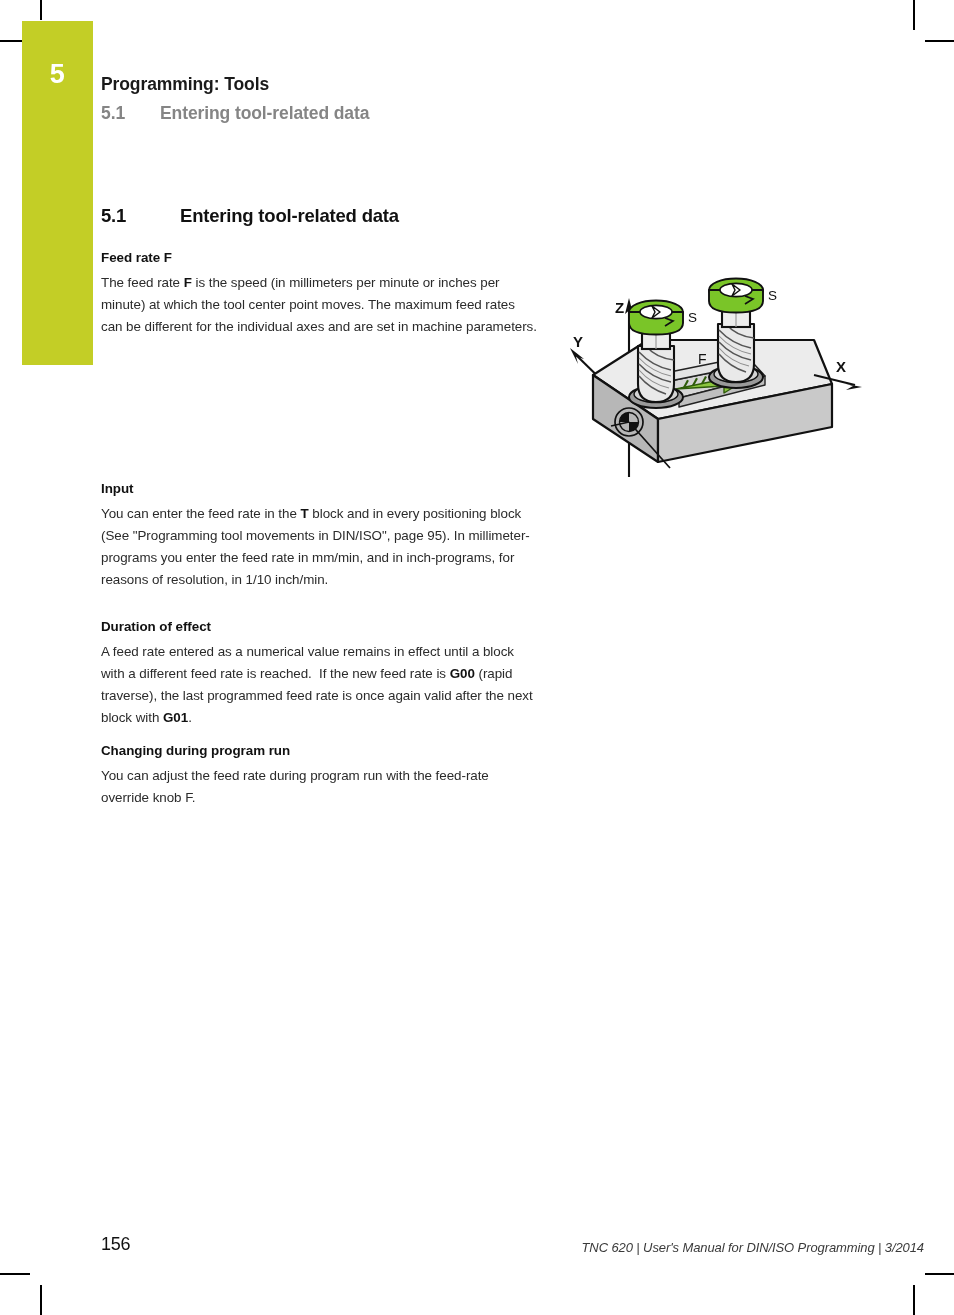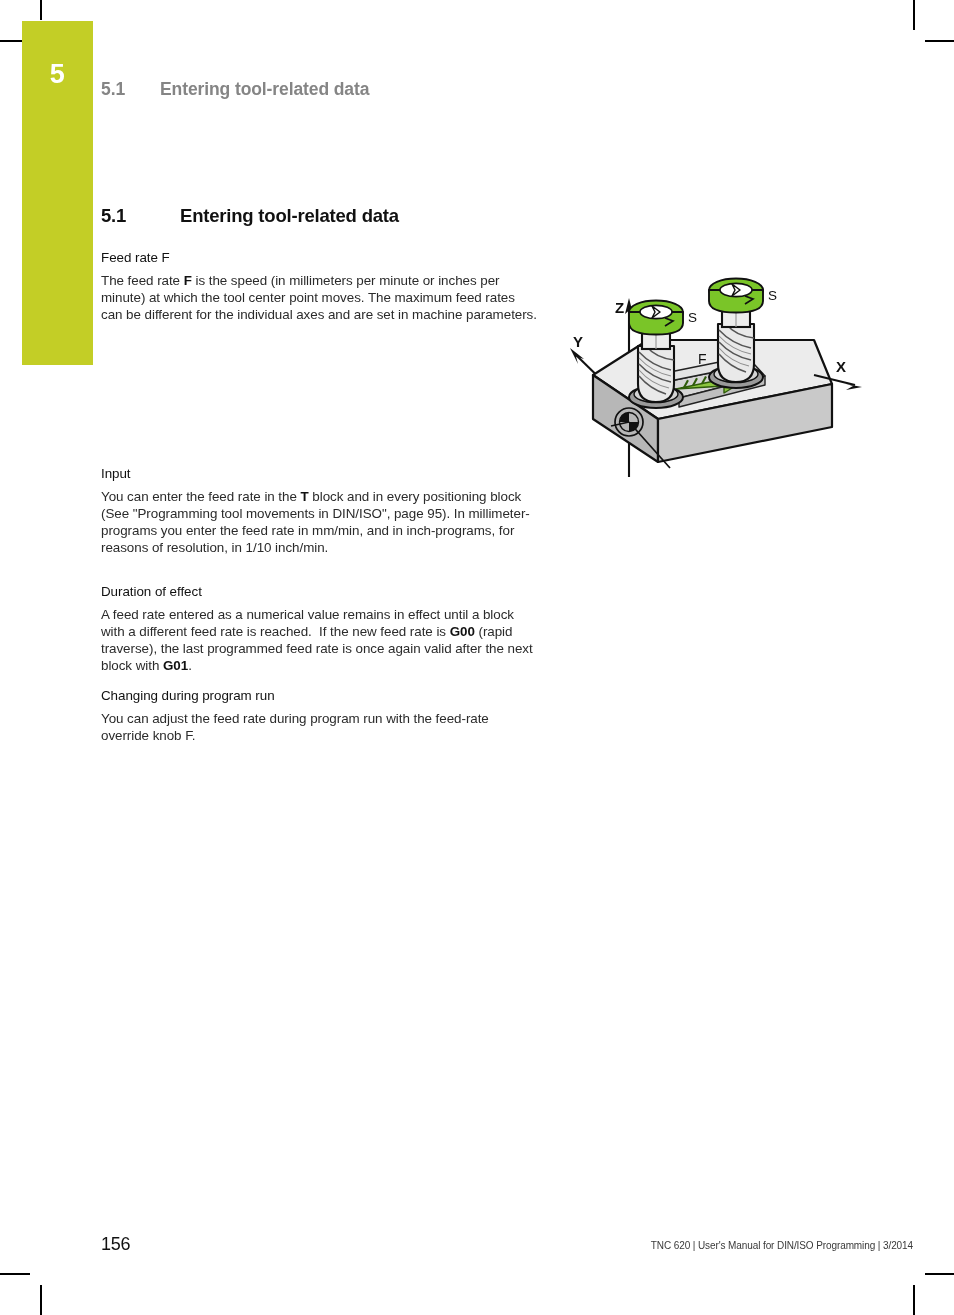--- a/index.html
+++ b/index.html
@@ -87,28 +87,28 @@
 
   
   .body-col {
     position: absolute;
     left: 101px;
     top: 250px;
     width: 438px;
   }
   .h2 {
     font-size: 13.4px;
-    font-weight: normal;
+    font-weight: bold;
     color: #111;
     margin: 0 0 7px 0;
     letter-spacing: -0.05px;
   }
   .para {
     font-size: 13.4px;
-    line-height: 17px;
+    line-height: 22px;
     color: #2b2b2b;
     margin: 0;
     letter-spacing: -0.05px;
   }
   .para b { color: #111; font-weight: bold; }
   .spacer-lg { height: 143px; }
   .spacer-sm { height: 14px; }
 
   
   .figure {
@@ -125,46 +125,48 @@
     position: absolute;
     left: 101px;
     top: 1234px;
     font-size: 18px;
     font-weight: normal;
     color: #111;
     letter-spacing: -0.3px;
   }
   .footer-meta {
     position: absolute;
-    right: 41px;
+    right: 30px;
     top: 1240px;
-    font-size: 10px;
+    font-size: 13px;
     color: #3a3a3a;
     letter-spacing: -0.1px;
     white-space: nowrap;
+    font-style: italic;
   }
 </style>
 </head>
 <body>
 
 <div id="page">
 
   <div class="cropmark cm-tl-v"></div>
   <div class="cropmark cm-tl-h"></div>
   <div class="cropmark cm-tr-v"></div>
   <div class="cropmark cm-tr-h"></div>
   <div class="cropmark cm-bl-v"></div>
   <div class="cropmark cm-bl-h"></div>
   <div class="cropmark cm-br-v"></div>
   <div class="cropmark cm-br-h"></div>
 
   <div class="chapter-tab"></div>
   <div class="chapter-number">5</div>
 
   <div class="running-head">
+    <div class="rh-chapter">Programming: Tools</div>
     <div class="rh-section">
       <span class="num">5.1</span>
       <span>Entering tool-related data</span>
     </div>
   </div>
 
   <div class="h1-block">
     <span class="num">5.1</span>
     <span>Entering tool-related data</span>
   </div>

